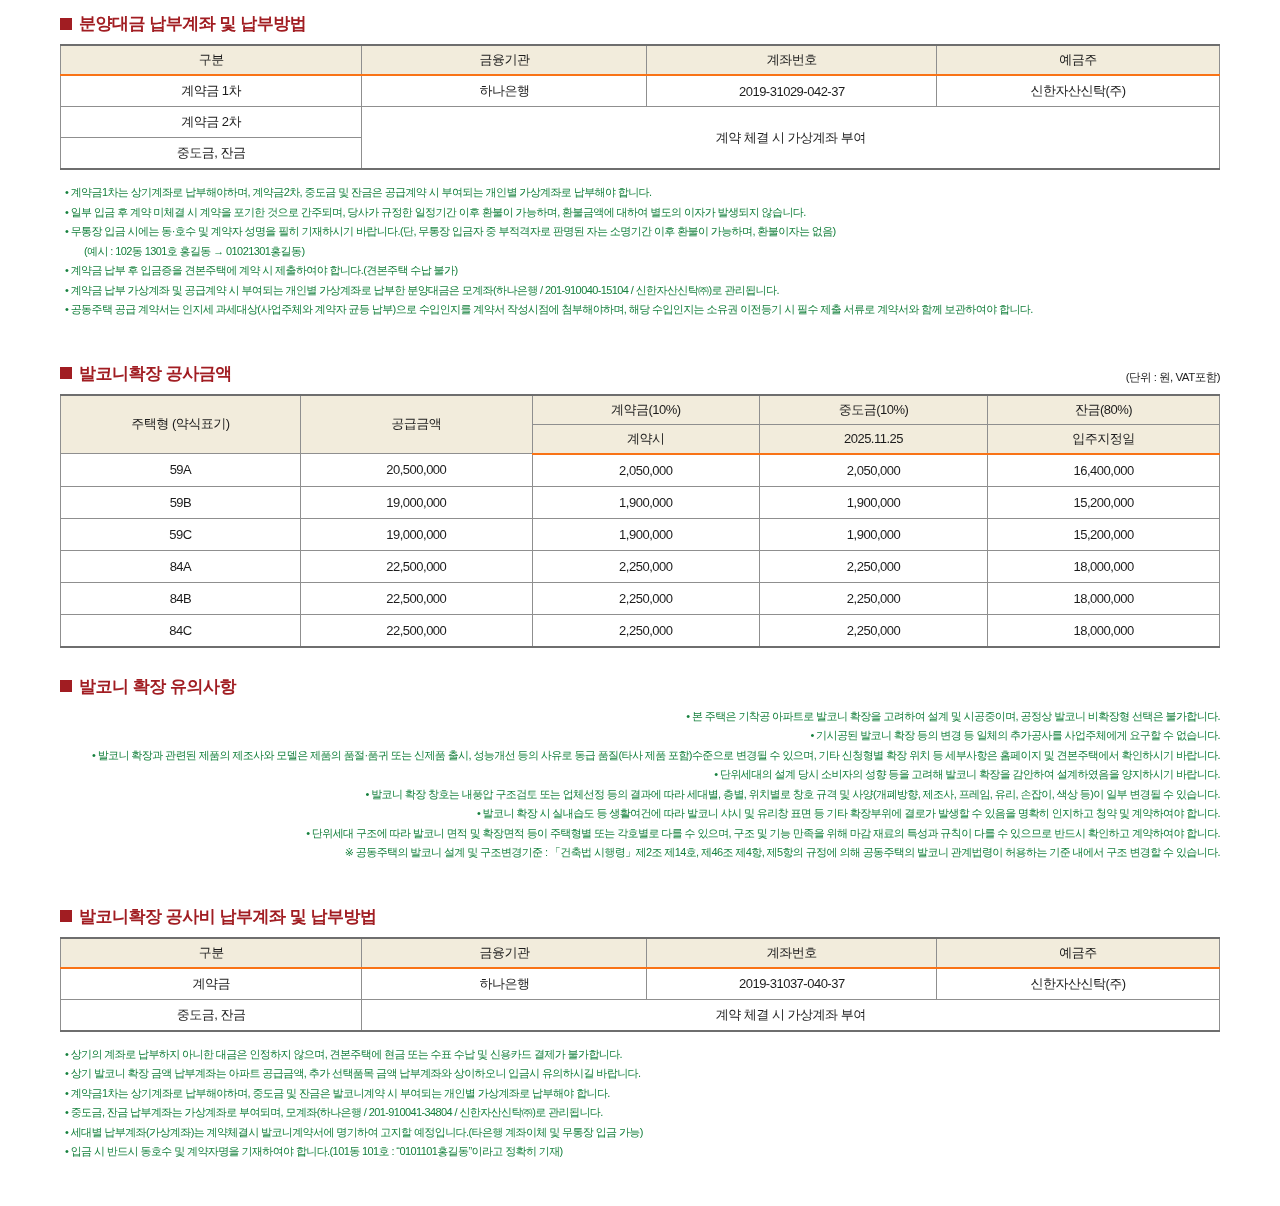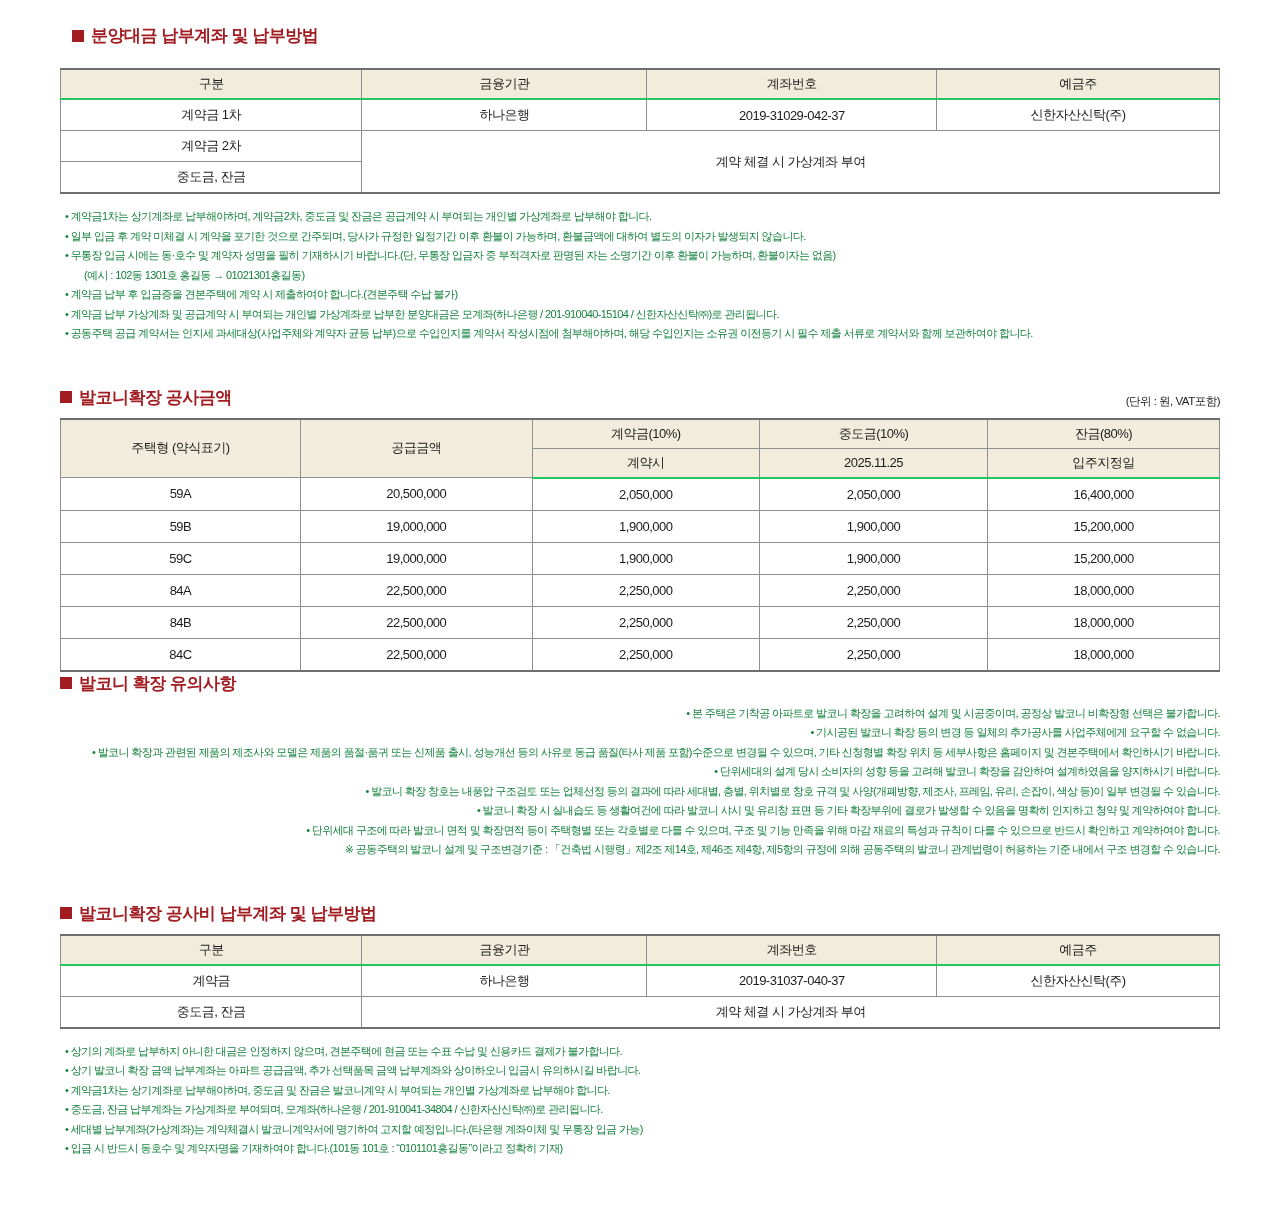--- a/index.html
+++ b/index.html
@@ -16,42 +16,42 @@
   .sec-title { display:flex; align-items:center; font-size:17px; font-weight:bold; color:#a11d22; letter-spacing:-0.5px; }
   .sq { display:inline-block; width:12px; height:12px; background:#a11d22; margin-right:7px; flex:0 0 auto; }
   .unit-note { font-size:11.5px; color:#222; letter-spacing:-0.5px; }
 
   
   table.tbl { width:100%; border-collapse:collapse; table-layout:fixed;
     border-top:2px solid #6e6e6e; border-bottom:2px solid #6e6e6e; }
   .tbl th, .tbl td { border:1px solid #8f8f8f; text-align:center; vertical-align:middle;
     font-size:13px; letter-spacing:-0.5px; padding:0 4px; }
   .tbl thead th { background:#f2ecdc; font-weight:500; height:28px; }
-  .tbl thead tr:last-child th { border-bottom:2px solid #22c55e; }
+  .tbl thead tr:last-child th { border-bottom:2px solid #f97316; }
   .tbl tbody td { background:#ffffff; height:30px; }
   .t5 tbody td { height:31px; }
 
   
   .notes { margin:13px 0 0 5px; }
   .note { font-size:11px; line-height:19.5px; letter-spacing:-0.6px;
     padding-left:13px; text-indent:-13px; color:#15803d; }
   .note.cont { padding-left:19px; text-indent:0; }
   .note.mark { padding-left:0; text-indent:0; }
 
   .gap-lg { margin-top:42px; }
-  .gap-md { }
+  .gap-md { margin-top:27px; }
 </style>
 </head>
 <body>
 
 <div class="page">
 
   <section>
     <div class="sec-head">
-      <h2 class="sec-title" style="margin:12px;">
+      <h2 class="sec-title" style="margin:0;">
         <span class="sq"></span>
         <span>분양대금 납부계좌 및 납부방법</span>
       </h2>
     </div>
     <table class="tbl t4">
       <colgroup>
           <col style="width:26%">
           <col style="width:24.6%">
           <col style="width:25%">
           <col style="width:24.4%">

